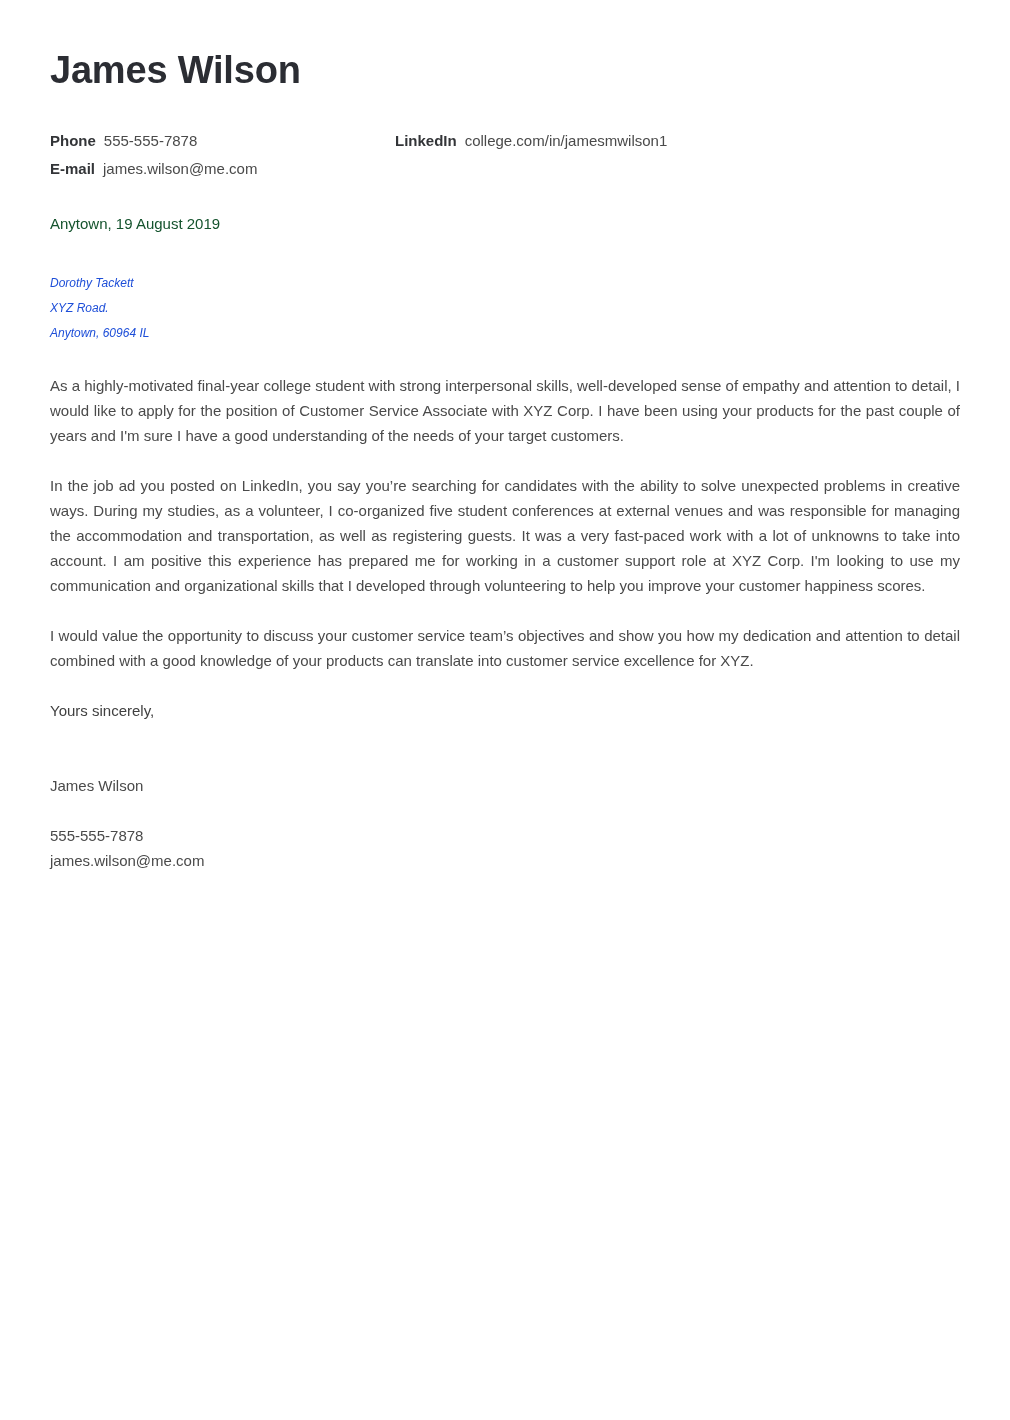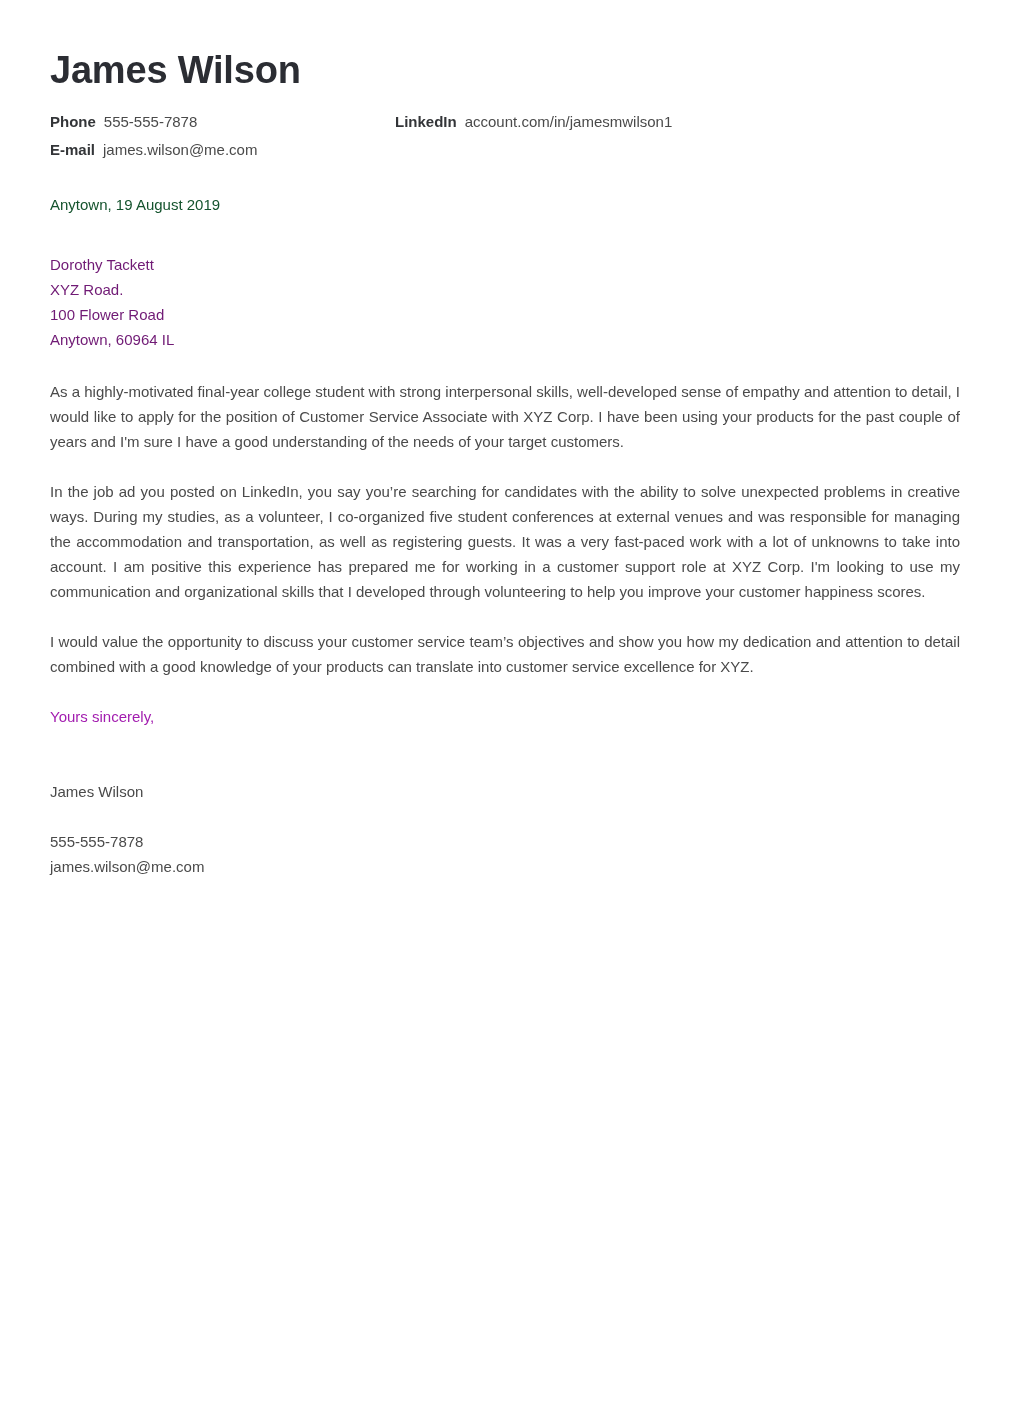--- a/index.html
+++ b/index.html
@@ -35,21 +35,21 @@
     font-weight: bold;
     color: #2b2d33;
     letter-spacing: -0.2px;
     line-height: 1.1;
     margin: 0;
     padding-top: 50px;
   }
 
   
   .contact-block {
-    margin-top: 21px;
+    margin-top: 40px;
   }
   .contact-row {
     display: flex;
     flex-direction: row;
     align-items: baseline;
     margin-bottom: 11px;
   }
   .contact-cell {
     display: flex;
     flex-direction: row;
@@ -78,23 +78,24 @@
     color: #14532d;
     margin-top: 34px;
     line-height: 25px;
   }
 
   
   .recipient {
     margin-top: 35px;
   }
   .recipient div {
-    font-size: 15px;
-    color: #701a75;
+    font-size: 12px;
+    color: #1d4ed8;
     line-height: 25px;
+    font-style: italic;
   }
 
   
   .salutation {
     font-size: 15px;
     color: #4a4a4a;
     margin-top: 35px;
     line-height: 25px;
   }
 
@@ -107,21 +108,21 @@
     color: #4a4a4a;
     line-height: 25px;
     text-align: justify;
     text-justify: inter-word;
     margin: 12px 0 25px 0;
   }
 
   
   .closing {
     font-size: 15px;
-    color: #a21caf;
+    color: #404040;
     line-height: 25px;
     margin-top: 12px;
   }
   .signature-name {
     font-size: 15px;
     color: #4a4a4a;
     line-height: 25px;
     margin-top: 50px;
   }
   .signature-contact {
@@ -143,39 +144,38 @@
 
     <div class="contact-block">
 
       <div class="contact-row">
         <div class="contact-cell col-left">
           <span class="contact-label">Phone</span>
           <span class="contact-value">555-555-7878</span>
         </div>
         <div class="contact-cell">
           <span class="contact-label">LinkedIn</span>
-          <span class="contact-value">account.com/in/jamesmwilson1</span>
+          <span class="contact-value">college.com/in/jamesmwilson1</span>
         </div>
       </div>
 
       <div class="contact-row">
         <div class="contact-cell col-left">
           <span class="contact-label">E-mail</span>
           <span class="contact-value">james.wilson@me.com</span>
         </div>
       </div>
 
     </div>
 
     <div class="date-line">Anytown, 19 August 2019</div>
 
     <div class="recipient">
       <div>Dorothy Tackett</div>
       <div>XYZ Road.</div>
-      <div>100 Flower Road</div>
       <div>Anytown, 60964 IL</div>
     </div>
 
 
     <div class="body-paragraphs">
       <p>As a highly-motivated final-year college student with strong interpersonal skills, well-developed sense of empathy and attention to detail, I would like to apply for the position of Customer Service Associate with XYZ Corp. I have been using your products for the past couple of years and I'm sure I have a good understanding of the needs of your target customers.</p>
       <p>In the job ad you posted on LinkedIn, you say you’re searching for candidates with the ability to solve unexpected problems in creative ways. During my studies, as a volunteer, I co-organized five student conferences at external venues and was responsible for managing the accommodation and transportation, as well as registering guests. It was a very fast-paced work with a lot of unknowns to take into account. I am positive this experience has prepared me for working in a customer support role at XYZ Corp. I'm looking to use my communication and organizational skills that I developed through volunteering to help you improve your customer happiness scores.</p>
       <p>I would value the opportunity to discuss your customer service team’s objectives and show you how my dedication and attention to detail combined with a good knowledge of your products can translate into customer service excellence for XYZ.</p>
     </div>
 

